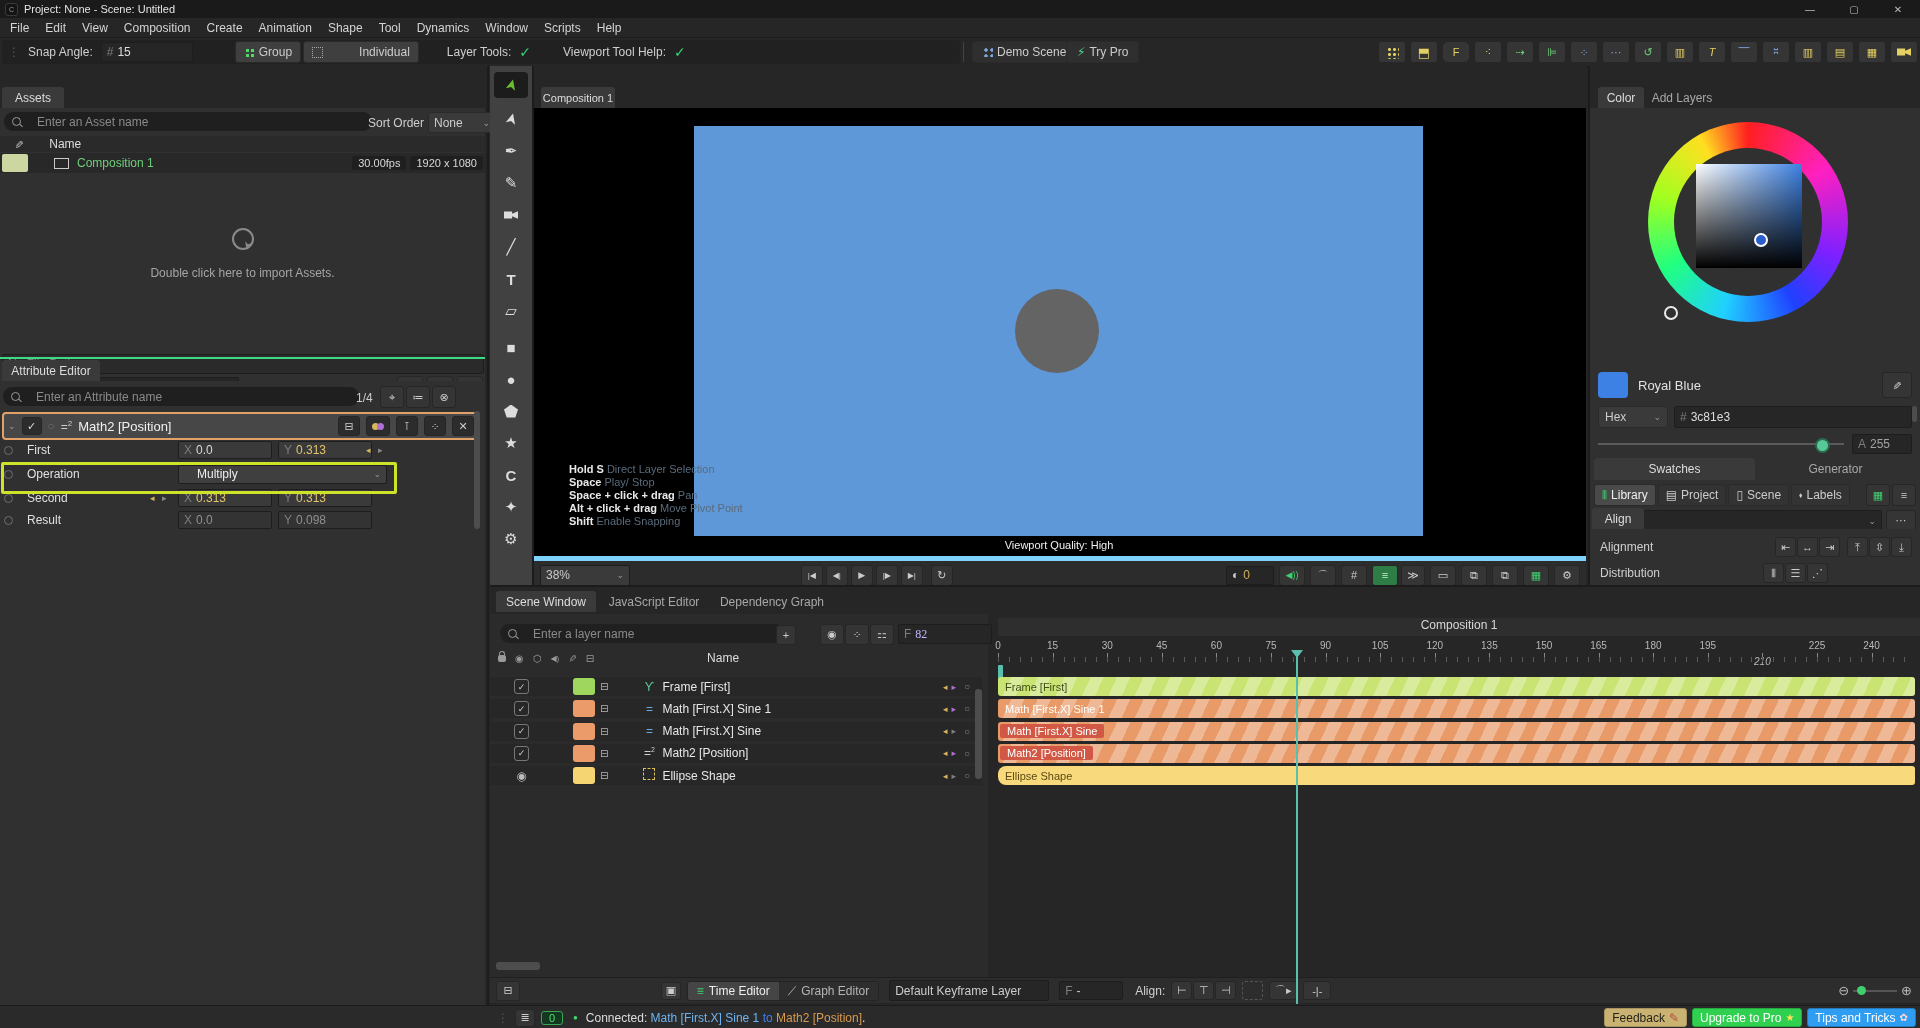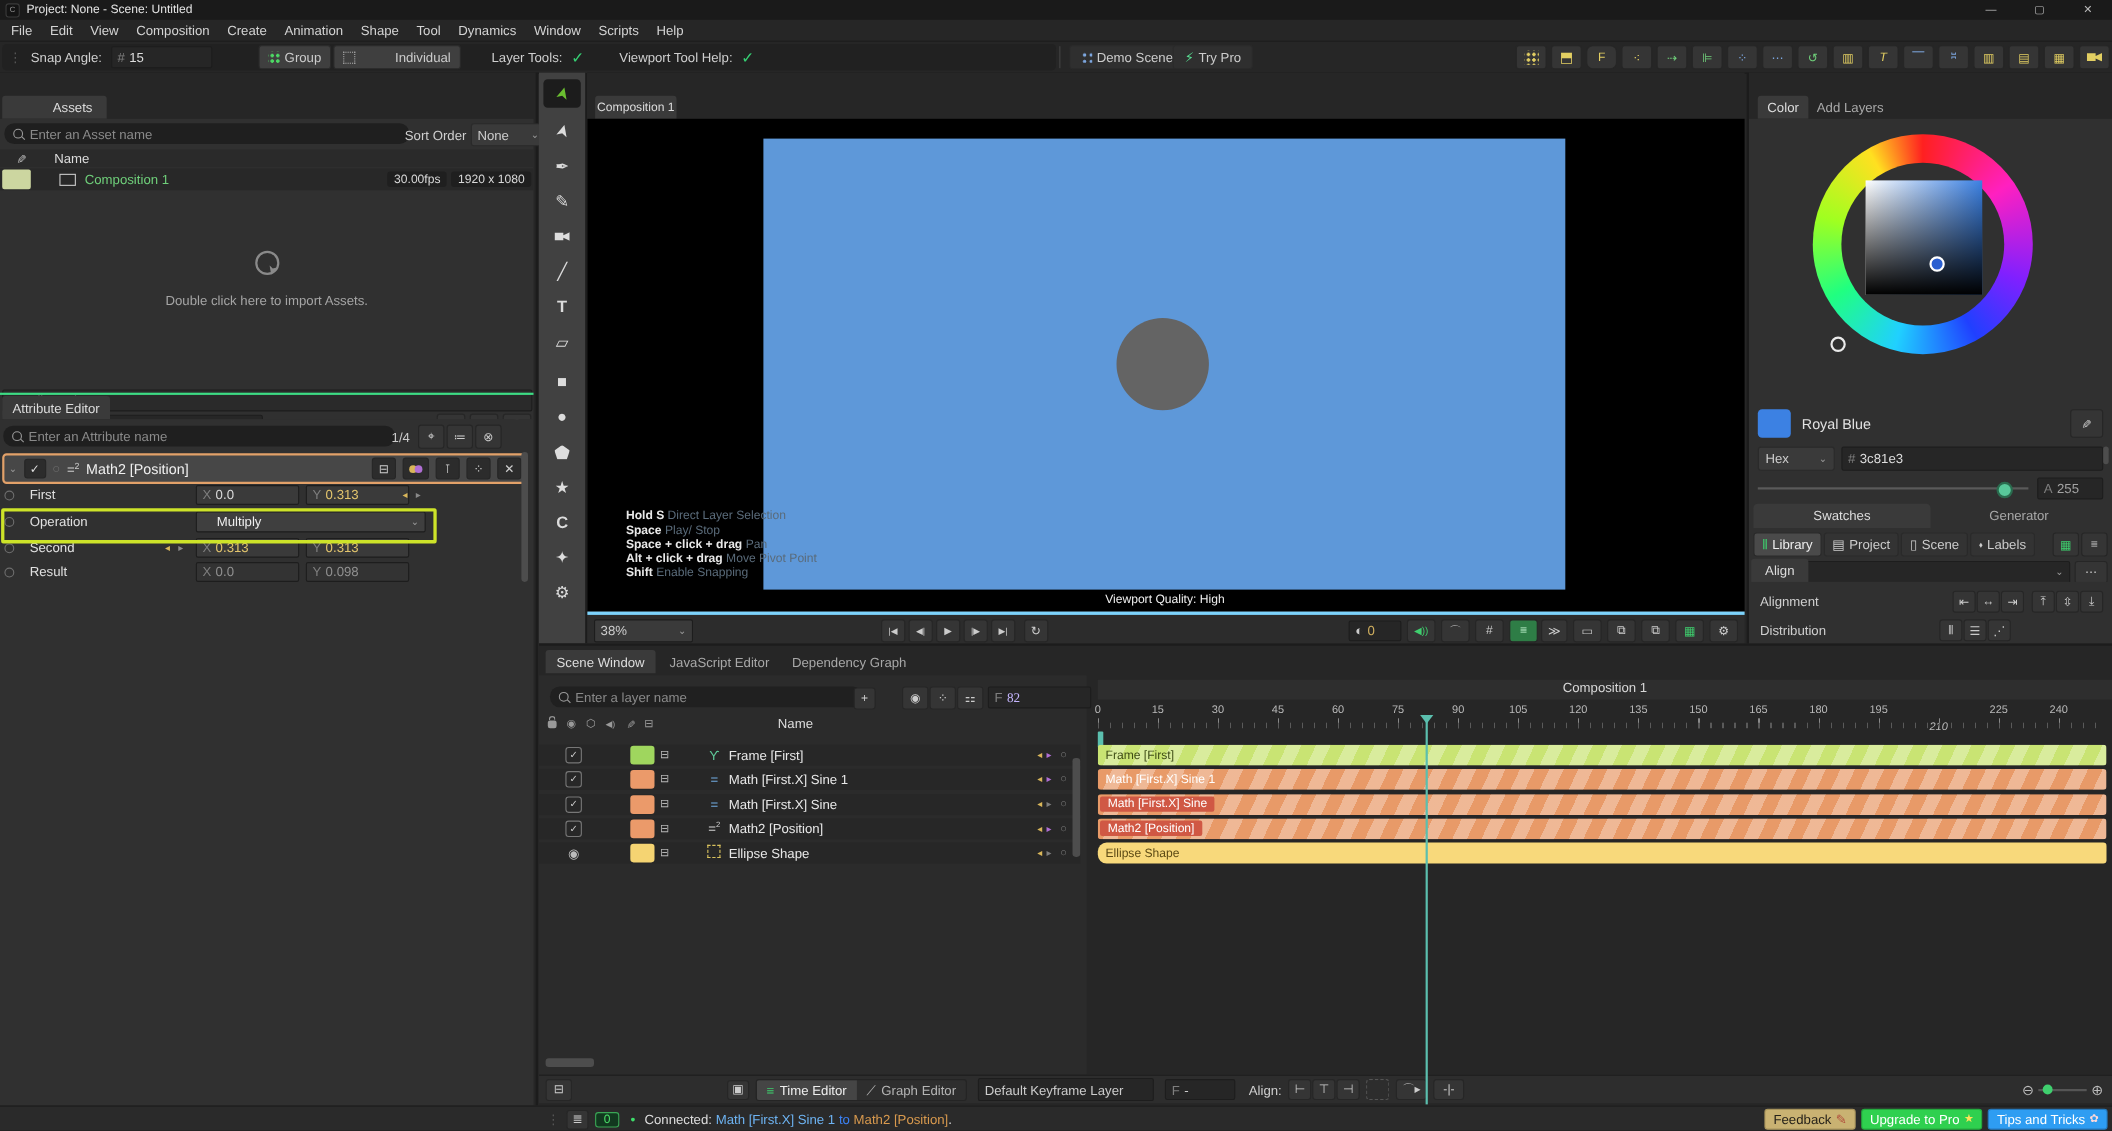--- a/index.html
+++ b/index.html
@@ -11,21 +11,21 @@
   .tab{background:#3a3a3a;color:#ddd;display:flex;align-items:center;justify-content:center;
        border-radius:3px 3px 0 0;font-size:12px;}
   .tab.inactive{background:transparent;color:#a8a8a8;}
   .btn{background:#3a3a3a;border:1px solid #2a2a2a;border-radius:3px;color:#ccc;
        display:flex;align-items:center;justify-content:center;gap:4px;}
   .icbtn{background:#353535;border:1px solid #262626;border-radius:3px;color:#ccc;
        display:flex;align-items:center;justify-content:center;font-size:11px;}
   .fld{background:#262626;border:1px solid #1d1d1d;border-radius:2px;display:flex;align-items:center;
        padding:0 5px;gap:4px;color:#ccc;}
   .fld .pre{color:#7e7e7e;}
-  .pill{background:#1f1f1f;border-radius:9px;display:flex;align-items:center;padding:0 8px;gap:4px;}
+  .pill{background:#1f1f1f;border-radius:9px;display:flex;align-items:center;padding:0 8px;gap:14px;}
   .pill input{background:transparent;border:none;outline:none;color:#cfcfcf;font-size:12px;width:100%;
        font-family:"Liberation Sans","DejaVu Sans",sans-serif;}
   .pill input::placeholder{color:#8a8a8a;}
   .mag{width:7px;height:7px;border:1.4px solid #9a9a9a;border-radius:50%;position:relative;flex:none;}
   .mag::after{content:"";position:absolute;width:4px;height:1.4px;background:#9a9a9a;
        transform:rotate(45deg);left:6px;top:7px;}
   .chk{color:#35d073;font-size:14px;font-weight:bold;}
   .chev{color:#9a9a9a;font-size:9px;}
   .dots9{width:13px;height:13px;background-image:radial-gradient(circle,#e3cf62 1.3px,transparent 1.6px);
        background-size:5px 5px;background-position:1px 1px;}
@@ -132,21 +132,21 @@
       <span class="icbtn" style="width:26px;height:20px;color:#e3cf62;">▥</span>
       <span class="icbtn" style="width:26px;height:20px;color:#e3cf62;">▤</span>
       <span class="icbtn" style="width:26px;height:20px;color:#e3cf62;">▦</span>
       <span class="icbtn" style="width:26px;height:20px;">
           <span class="camera" style="background:#e3cf62;"></span>
         </span>
     </div>
   </div>
 
   <div class="abs" style="left:0;top:66px;width:487px;height:939px;background:#262626;border-right:2px solid #1c1c1c;">
-    <div class="tab abs" style="left:2px;top:21px;width:62px;height:21px;padding-left:33px;">
+    <div class="tab abs" style="left:2px;top:21px;width:62px;height:21px;">
       <span>Assets</span>
     </div>
     <div class="abs" style="left:0;top:42px;width:485px;height:274px;background:#303030;">
       <div class="pill abs" style="left:4px;top:4px;width:352px;height:19px;">
         <span class="mag"></span>
         <input readonly="" placeholder="Enter an Asset name" style="">
       </div>
       <span class="abs" style="left:368px;top:8px;color:#cfcfcf;">Sort Order</span>
       <div class="abs btn" style="left:428px;top:4px;width:56px;height:19px;justify-content:space-between;padding:0 5px;">
         <span>None</span>
@@ -310,21 +310,21 @@
       <div class="abs" style="left:481px;top:181px;width:84px;height:84px;border-radius:50%;background:#646464;"></div>
       <div class="abs" id="vp-help" style="left:35px;top:355px;font-size:11px;line-height:13px;">
           <div><span style="color: rgb(232, 232, 232); font-weight: bold;">Hold S </span><span style="color: rgb(90, 107, 122);">Direct Layer Selection</span></div>
           <div><span style="color: rgb(232, 232, 232); font-weight: bold;">Space </span><span style="color: rgb(90, 107, 122);">Play/ Stop</span></div>
           <div><span style="color: rgb(232, 232, 232); font-weight: bold;">Space + click + drag </span><span style="color: rgb(90, 107, 122);">Pan</span></div>
           <div><span style="color: rgb(232, 232, 232); font-weight: bold;">Alt + click + drag </span><span style="color: rgb(90, 107, 122);">Move Pivot Point</span></div>
           <div><span style="color: rgb(232, 232, 232); font-weight: bold;">Shift </span><span style="color: rgb(90, 107, 122);">Enable Snapping</span></div>
         </div>
       <div class="abs" style="left:400px;top:431px;width:250px;text-align:center;color:#f0f0f0;font-size:11px;">Viewport Quality: High</div>
     </div>
-    <div class="abs row" style="left:0;top:490px;width:1052px;height:28px;background:#2c2c2c;border-top:3px solid #7dd3fc;">
+    <div class="abs row" style="left:0;top:490px;width:1052px;height:28px;background:#2c2c2c;border-top:5px solid #7dd3fc;">
       <div class="fld" style="width:78px;height:19px;margin-left:6px;background:#3a3a3a;justify-content:space-between;">
         <span>38%</span>
           <span class="chev">⌄</span>
       </div>
       <span style="flex:1"></span>
       <span class="icbtn" style="width:20px;height:19px;font-size:8px;">|◀</span>
       <span class="icbtn" style="width:20px;height:19px;font-size:8px;margin-left:3px;">◀|</span>
       <span class="icbtn" style="width:20px;height:19px;font-size:9px;margin-left:3px;">▶</span>
       <span class="icbtn" style="width:20px;height:19px;font-size:8px;margin-left:3px;">|▶</span>
       <span class="icbtn" style="width:20px;height:19px;font-size:8px;margin-left:3px;">▶|</span>

